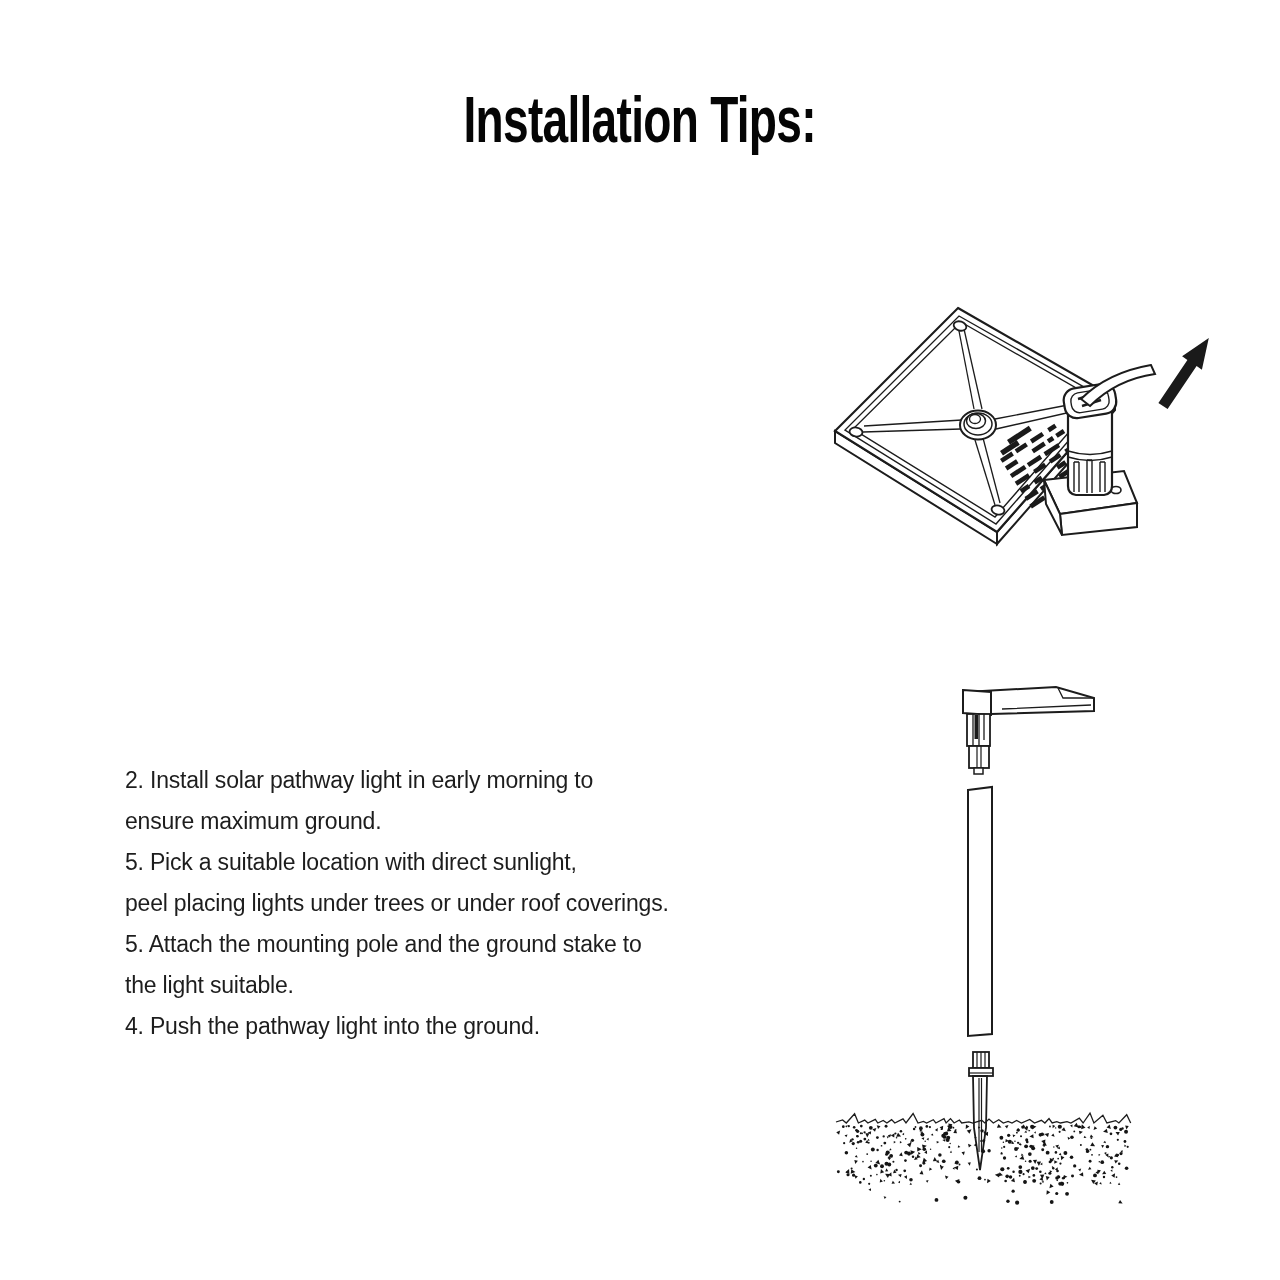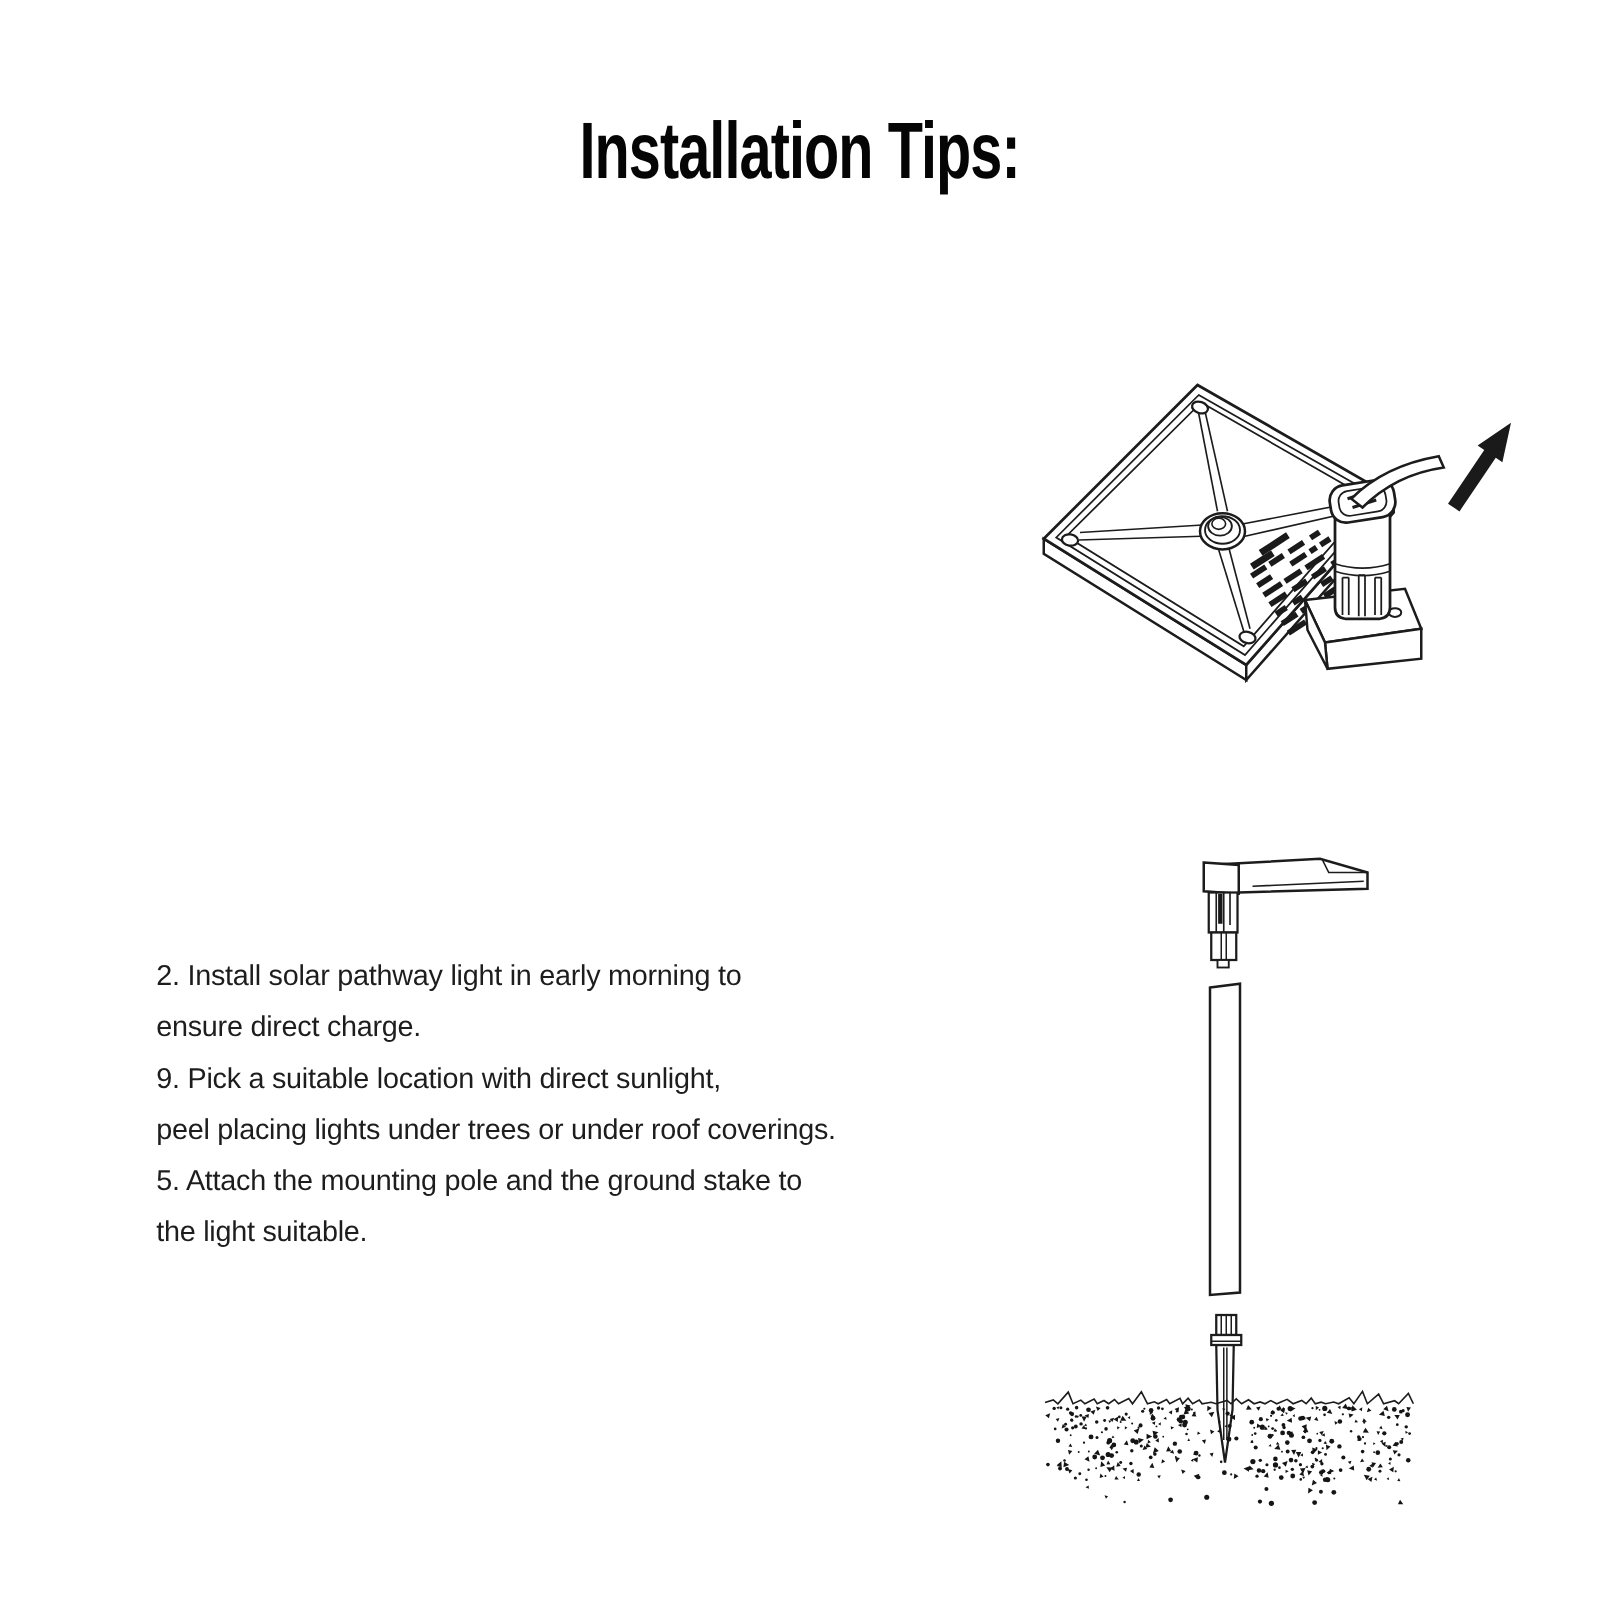--- a/index.html
+++ b/index.html
@@ -140,25 +140,26 @@
       </g>
 
       <path class="wt" stroke-width="2" d="M1081,399 C1098,382 1122,370 1151,365 L1155,374 C1127,378 1105,391 1090,406 Z"></path>
 
       <polygon class="blk" points="1158.4,402.9 1187.4,359.9 1182.1,356.3 1208.8,338.1 1201.9,369.7 1196.6,366.1 1167.6,409.1"></polygon>
     </svg>
   </div>
 
   <div class="text-block tb2">
     <p>2. Install solar pathway light in early morning to</p>
-    <p>ensure direct charge.</p>
-    <p>9. Pick a suitable location with direct sunlight,</p>
+    <p>ensure maximum ground.</p>
+    <p>5. Pick a suitable location with direct sunlight,</p>
     <p>peel placing lights under trees or under roof coverings.</p>
     <p>5. Attach the mounting pole and the ground stake to</p>
     <p>the light suitable.</p>
+    <p>4. Push the pathway light into the ground.</p>
   </div>
 
   <div class="illus illus-2">
     <svg id="illus2" width="320" height="540" viewBox="830 680 320 540" xmlns="http://www.w3.org/2000/svg">
 
       <g>
         <polygon class="wt" stroke-width="2" points="965,692 1056,687 1094,698 1094,711 991,714 965,705"></polygon>
         <path class="ln" stroke-width="1.3" d="M1002,709 L1091,705 M1058,688 L1063,698 L1094,698"></path>
         <polygon class="wt" stroke-width="2" points="963,690 991,692 991,715 963,713"></polygon>
 

